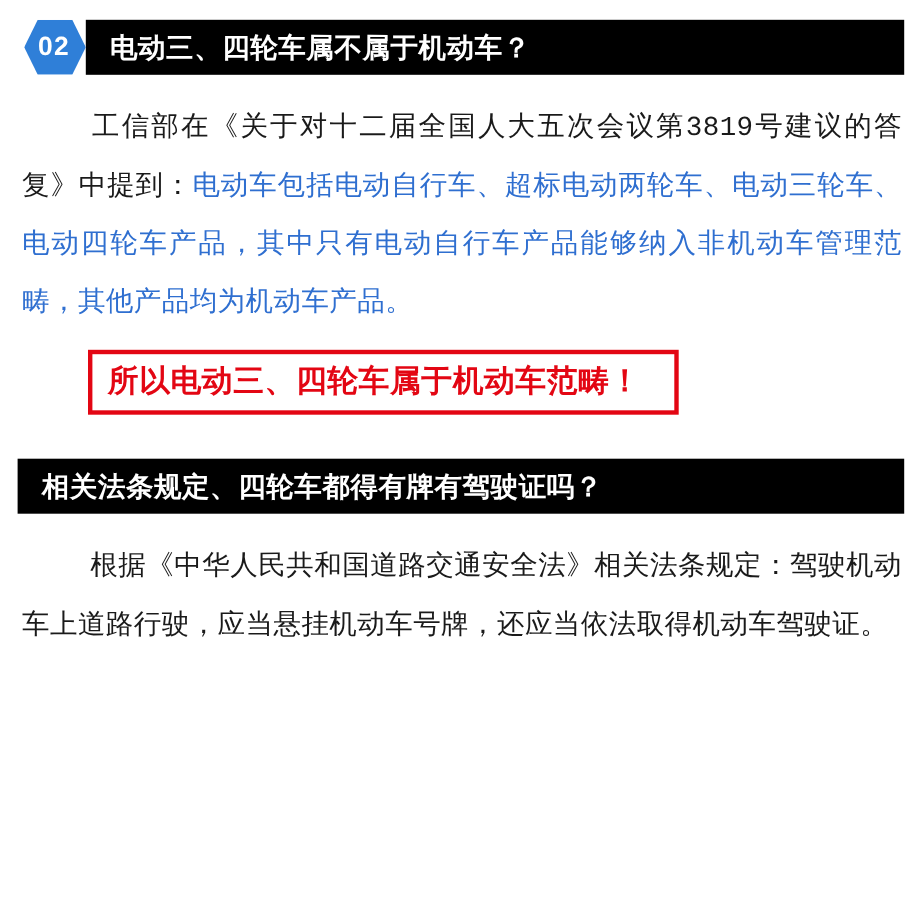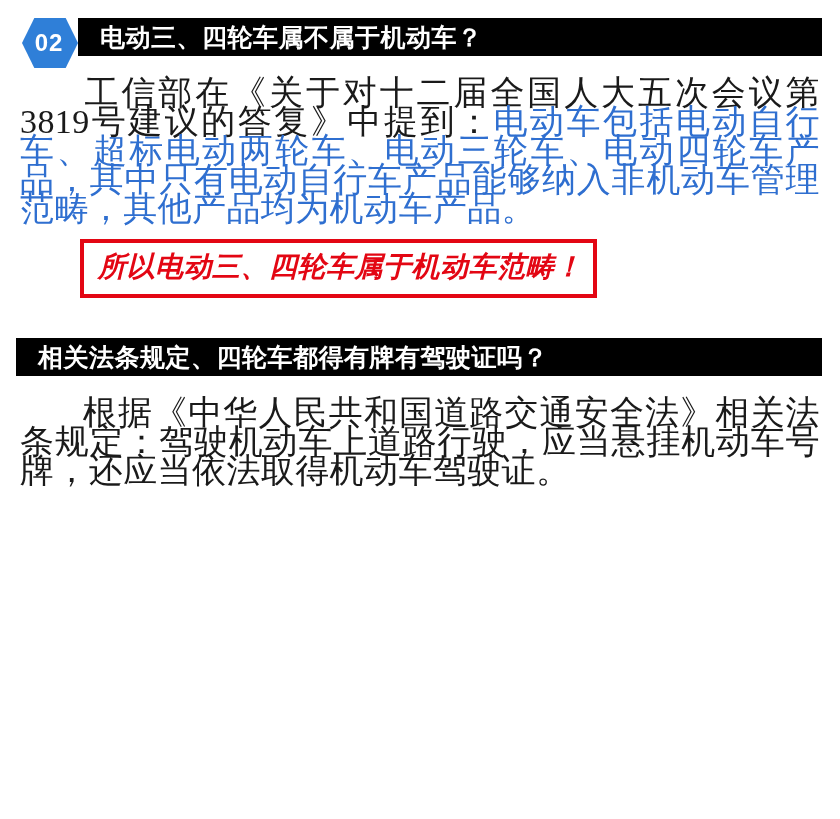--- a/index.html
+++ b/index.html
@@ -20,21 +20,21 @@
     height: 819px;
     position: relative;
     box-sizing: border-box;
     padding: 0 18px;
   }
 
   
   .section-head {
     display: flex;
     align-items: stretch;
-    height: 38px;
+    height: 50px;
     margin-top: 18px;
     text-align: center;
   }
   .hex-badge {
     position: relative;
     width: 62px;
     height: 50px;
     flex: 0 0 62px;
     display: flex;
     align-items: center;
@@ -70,27 +70,28 @@
     color: #ffffff;
     font-family: "Liberation Sans", sans-serif;
     font-weight: bold;
     font-size: 25px;
     letter-spacing: 0.5px;
     white-space: nowrap;
   }
 
   
   .para {
-    font-size: 34px;
-    line-height: 29px;
+    font-size: 25px;
+    line-height: 53px;
     text-align: justify;
     text-justify: inter-ideograph;
     letter-spacing: 0.4px;
     margin: 0;
     padding: 0 2px;
+    font-family: Liberation Mono, monospace;
   }
   .para.first {
     margin-top: 22px;
   }
   .indent {
     display: inline-block;
     width: 62px;
   }
   .blue-text {
     color: #2f6fd0;
@@ -100,23 +101,22 @@
   }
 
   
   .highlight-wrap {
     margin-top: 16px;
     padding-left: 62px;
   }
   .highlight-box {
     display: inline-block;
     border: 4px solid #e30613;
-    padding: 5px 10px 8px 14px;
+    padding: 5px 30px 8px 14px;
     box-sizing: border-box;
-    font-style: italic;
   }
   .highlight-text {
     color: #e30613;
     font-family: "Liberation Sans", sans-serif;
     font-weight: bold;
     font-size: 28px;
     letter-spacing: 0.5px;
     white-space: nowrap;
   }
 

